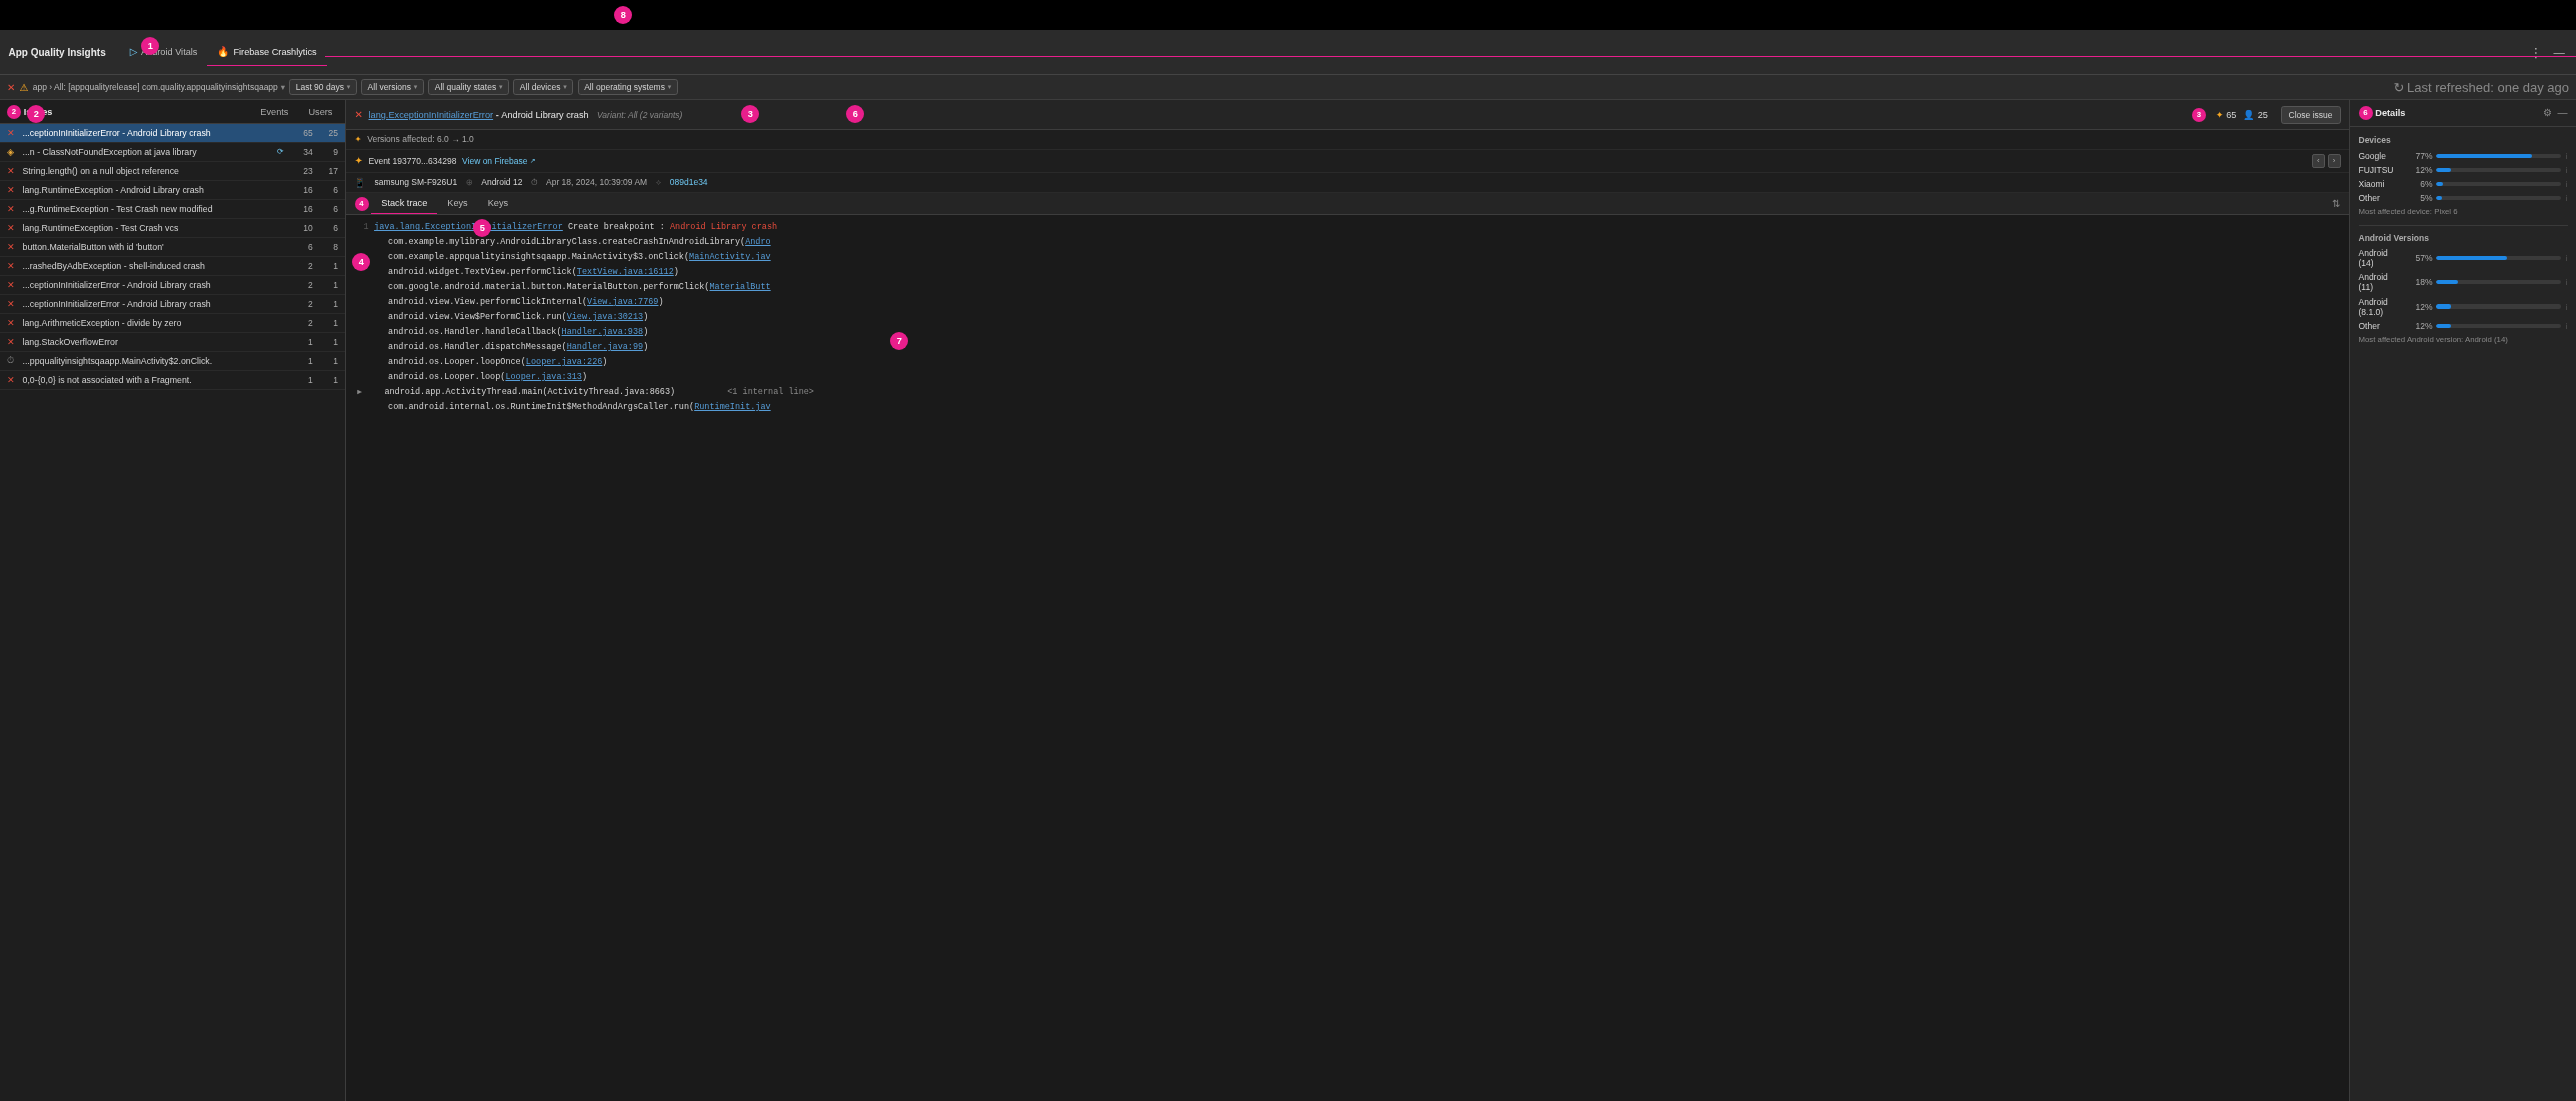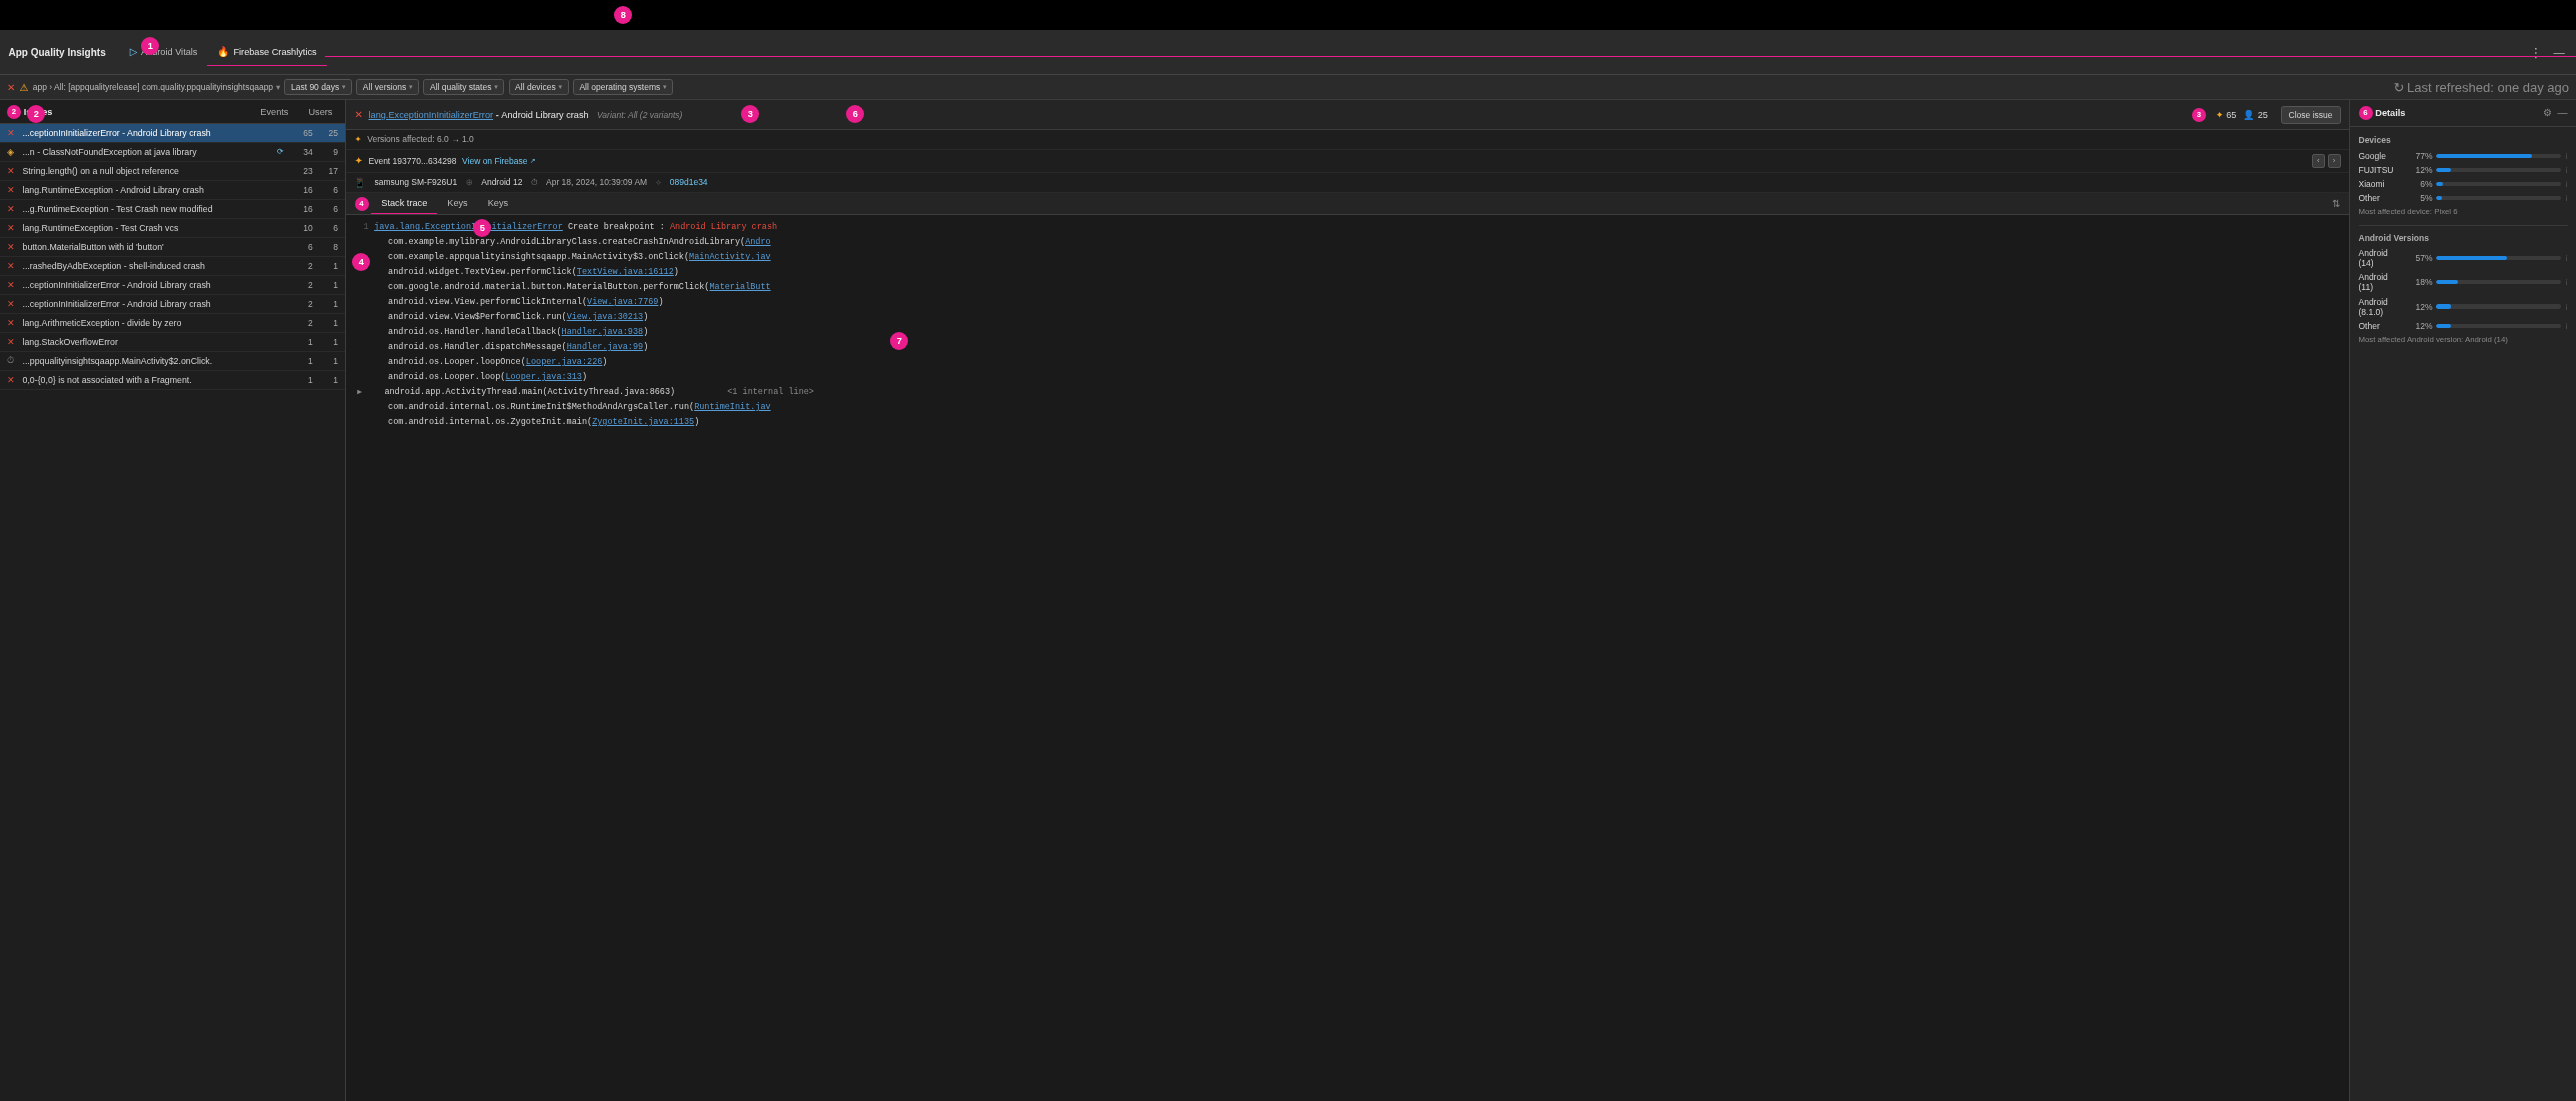--- a/index.html
+++ b/index.html
@@ -486,21 +486,21 @@
     <span class="minimize-btn">—</span>
   </div>
 </div>
 
 <div class="filter-bar">
 
   <span style="color:#e74c3c;font-size:10px;">✕</span>
   <span style="color:#f5a623;font-size:10px;">⚠</span>
 
   <div class="filter-breadcrumb">
-    <span>app › All: [appqualityrelease] com.quality.ppqualityinsightsqaapp</span>
+    <span>app › All: [appqualityrelease] com.quality.appqualityinsightsqaapp</span>
     <span class="arrow">▾</span>
   </div>
 
   <div class="filter-dropdown">
     <span>Last 90 days</span>
     <span class="chevron">▾</span>
   </div>
 
   <div class="filter-dropdown">
     <span>All versions</span>
@@ -799,26 +799,20 @@
         </span>
       </div>
 
       <div class="stack-line">
         <span class="stack-line-num"></span>
         <span class="stack-line-code stack-indent">
           com.android.internal.os.RuntimeInit$MethodAndArgsCaller.run(<span class="stack-link">RuntimeInit.jav</span>
         </span>
       </div>
 
-      <div class="stack-line">
-        <span class="stack-line-num"></span>
-        <span class="stack-line-code stack-indent">
-          com.android.internal.os.ZygoteInit.main(<span class="stack-link">ZygoteInit.java:1135</span>)
-        </span>
-      </div>
     </div>
   </div>
 
   <div class="right-panel">
     <div class="right-panel-header">
       <span class="num-badge">6</span>
       <span class="right-panel-title">Details</span>
       <div class="right-panel-header-right">
         <span class="right-panel-icon-btn">⚙</span>
         <span class="right-panel-icon-btn">—</span>

